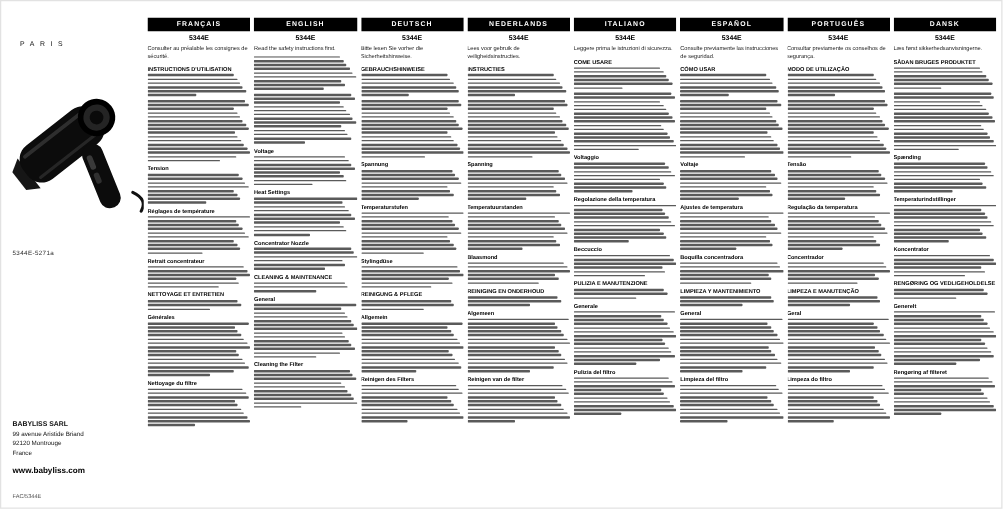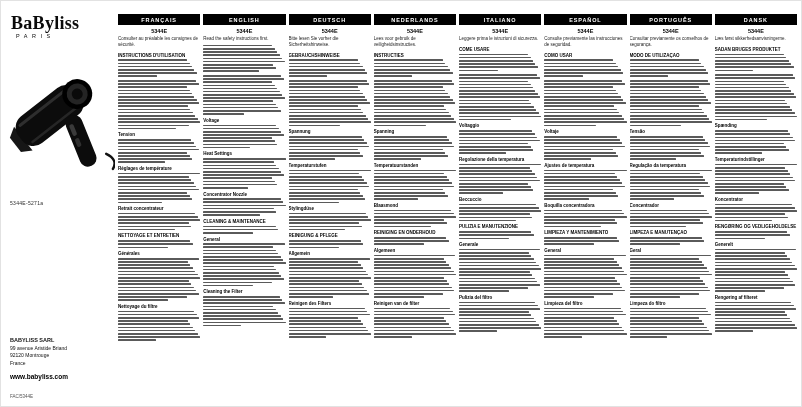--- a/index.html
+++ b/index.html
@@ -34,21 +34,20 @@
   .h{font-size:4.5px;font-weight:bold;color:#000;line-height:1.15;margin:2px 0 1.6px;
      white-space:nowrap;overflow:hidden;}
   .ln{height:1.6px;background:#5a5a5a;margin-bottom:1.6px;border-radius:.6px;}
 </style>
 </head>
 <body>
 
 <div class="page">
 
   <div class="left">
-    <div class="logo">BaByliss</div>
     <div class="paris">PARIS</div>
 
     <svg class="dryer" width="114" height="150" viewBox="0 0 114 150" aria-hidden="true">
       <g transform="rotate(-38 57 78)">
         <path d="M10,60 L20,54 L20,84 L10,78 Z" fill="#161616"></path>
         <rect x="18" y="50" width="74" height="34" rx="14" fill="#0c0c0c"></rect>
         <rect x="24" y="55" width="58" height="3" rx="1.5" fill="#2e2e2e"></rect>
         <rect x="24" y="76" width="58" height="2.5" rx="1.2" fill="#262626"></rect>
         <circle cx="90" cy="67" r="15" fill="#000"></circle>
         <circle cx="90" cy="67" r="10.5" fill="#242424"></circle>

